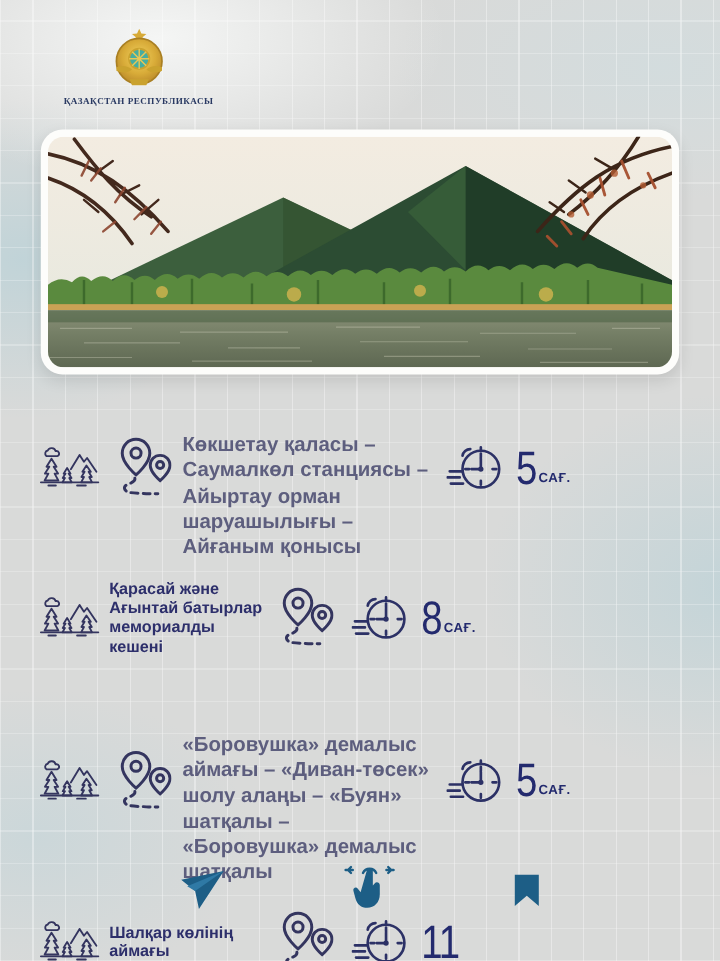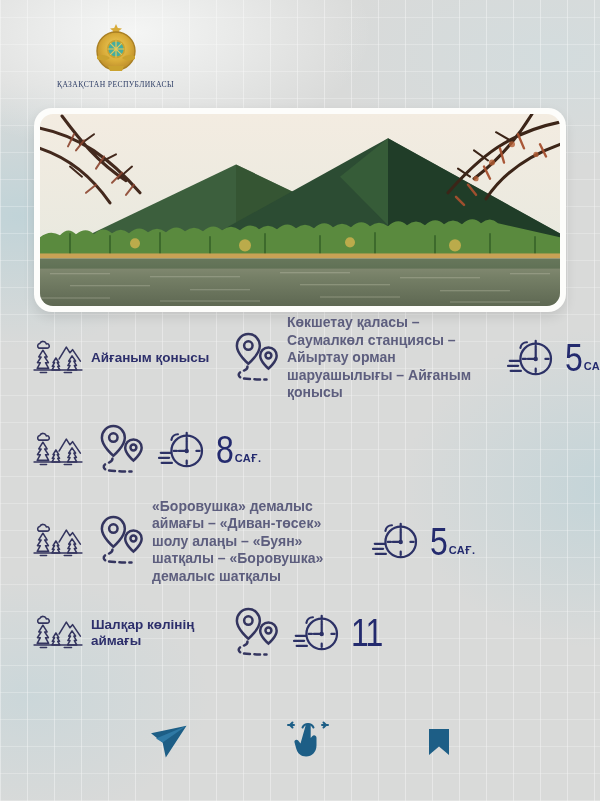--- a/index.html
+++ b/index.html
@@ -22,21 +22,21 @@
       repeating-linear-gradient(90deg, rgba(255,255,255,.45) 0 1px, transparent 1px 27px),
       repeating-linear-gradient(0deg, rgba(255,255,255,.3) 0 1px, transparent 1px 27px);
     opacity:.8;
   }
 
   
   .header{position:absolute;top:24px;left:8px;width:215px;text-align:center;}
   .emblem{display:block;margin:0 auto 4px auto;}
   .ministry{
     font-family:"Liberation Serif", serif;
-    font-weight:normal;font-size:7.6px;line-height:1.35;letter-spacing:.4px;
+    font-weight:bold;font-size:7.6px;line-height:1.35;letter-spacing:.4px;
     color:#2a3a63;text-transform:uppercase;
   }
 
   
   .photo-card{
     position:absolute;left:34px;top:108px;width:532px;height:204px;
     background:#fdfdfb;border-radius:18px;
     box-shadow:0 5px 12px rgba(0,0,0,.10);
     padding:6px;box-sizing:border-box;
   }
@@ -46,21 +46,21 @@
   .routes{position:absolute;top:314px;left:32px;width:540px;}
   .route{display:flex;align-items:center;min-height:62px;margin-bottom:17px;}
   .col-tree{flex:0 0 50px;display:flex;justify-content:center;}
   .col-name{
     flex:0 0 128px;margin-left:7px;
     font-weight:bold;font-size:13.5px;line-height:1.18;color:#2d2f6b;
   }
   .col-pin{flex:0 0 46px;margin-left:14px;display:flex;justify-content:center;}
   .col-desc{
     flex:0 0 206px;margin-left:8px;
-    font-size:14px;line-height:1.25;color:#5d5e7e;font-weight:600;
+    font-size:17px;line-height:1.25;color:#5d5e7e;font-weight:600;margin-top:46px;
   }
   .col-clock{flex:0 0 50px;margin-left:14px;display:flex;justify-content:center;}
   .col-time{flex:1;display:flex;align-items:flex-end;justify-content:flex-start;margin-left:8px;}
   .time-num{
     font-size:39px;line-height:.85;font-weight:500;color:#232a6e;
     letter-spacing:-1px;transform:scaleX(.82);transform-origin:left bottom;
   }
   .time-unit{font-size:11px;font-weight:bold;color:#232a6e;margin-left:-2px;padding-bottom:2px;letter-spacing:.5px;}
 
   
@@ -176,21 +176,20 @@
     <div class="col-tree">
       <svg width="52" height="44" viewBox="0 0 100 60" fill="none" stroke="#34355f" stroke-width="3" stroke-linecap="round" stroke-linejoin="round">
         <path d="M13,11 a5,5 0 0 1 2,-9 a6.5,6 0 0 1 12.5,1 a4.3,4 0 0 1 2.5,8 z"></path>
         <polyline points="52,32 66,9 73,20 78,14 93,36"></polyline>
         <path d="M21,15 l-8,13 h4.5 l-7,11 h5.5 l-6,11 h22 l-6,-11 h5.5 l-7,-11 h4.5 z"></path>
         <path d="M46,30 l-5.5,9 h3 l-4.5,7 h3.5 l-4,7 h15 l-4,-7 h3.5 l-4.5,-7 h3 z"></path>
         <path d="M77,26 l-6.5,10 h3.5 l-5,8.5 h4 l-4.5,8.5 h17.5 l-4.5,-8.5 h4 l-5,-8.5 h3.5 z"></path>
         <path d="M4,53 h92 M16,58 h12 M62,58 h14"></path>
       </svg>
     </div>
-    <div class="col-name">Айғаным қонысы</div>
     <div class="col-pin">
       <svg width="44" height="52" viewBox="0 0 46 54" fill="none" stroke="#34355f" stroke-width="2.6" stroke-linecap="round">
         <path d="M15,2 C8,2 3,7.5 3,14.2 3,23 15,33 15,33 s12,-10 12,-18.8 C27,7.5 22,2 15,2 z"></path>
         <circle cx="15" cy="14" r="4.4"></circle>
         <path d="M36,16 c-5,0 -8.6,3.9 -8.6,8.6 0,6.3 8.6,13.4 8.6,13.4 s8.6,-7.1 8.6,-13.4 C44.6,19.9 41,16 36,16 z"></path>
         <circle cx="36" cy="24.4" r="3.1"></circle>
         <path d="M14,36 c1,5 -10,4 -9,9 c1,5 13,3.5 21,4.5 h8" stroke-dasharray="6 4.5"></path>
       </svg>
     </div>
     <div class="col-desc">Көкшетау қаласы – Саумалкөл станциясы – Айыртау орман шаруашылығы – Айғаным қонысы</div>
@@ -214,20 +213,21 @@
     <div class="col-tree">
       <svg width="52" height="44" viewBox="0 0 100 60" fill="none" stroke="#34355f" stroke-width="3" stroke-linecap="round" stroke-linejoin="round">
         <path d="M13,11 a5,5 0 0 1 2,-9 a6.5,6 0 0 1 12.5,1 a4.3,4 0 0 1 2.5,8 z"></path>
         <polyline points="52,32 66,9 73,20 78,14 93,36"></polyline>
         <path d="M21,15 l-8,13 h4.5 l-7,11 h5.5 l-6,11 h22 l-6,-11 h5.5 l-7,-11 h4.5 z"></path>
         <path d="M46,30 l-5.5,9 h3 l-4.5,7 h3.5 l-4,7 h15 l-4,-7 h3.5 l-4.5,-7 h3 z"></path>
         <path d="M77,26 l-6.5,10 h3.5 l-5,8.5 h4 l-4.5,8.5 h17.5 l-4.5,-8.5 h4 l-5,-8.5 h3.5 z"></path>
         <path d="M4,53 h92 M16,58 h12 M62,58 h14"></path>
       </svg>
     </div>
+    <div class="col-name">Қарасай және Ағынтай батырлар мемориалды кешені</div>
     <div class="col-pin">
       <svg width="44" height="52" viewBox="0 0 46 54" fill="none" stroke="#34355f" stroke-width="2.6" stroke-linecap="round">
         <path d="M15,2 C8,2 3,7.5 3,14.2 3,23 15,33 15,33 s12,-10 12,-18.8 C27,7.5 22,2 15,2 z"></path>
         <circle cx="15" cy="14" r="4.4"></circle>
         <path d="M36,16 c-5,0 -8.6,3.9 -8.6,8.6 0,6.3 8.6,13.4 8.6,13.4 s8.6,-7.1 8.6,-13.4 C44.6,19.9 41,16 36,16 z"></path>
         <circle cx="36" cy="24.4" r="3.1"></circle>
         <path d="M14,36 c1,5 -10,4 -9,9 c1,5 13,3.5 21,4.5 h8" stroke-dasharray="6 4.5"></path>
       </svg>
     </div>
     <div class="col-clock">

